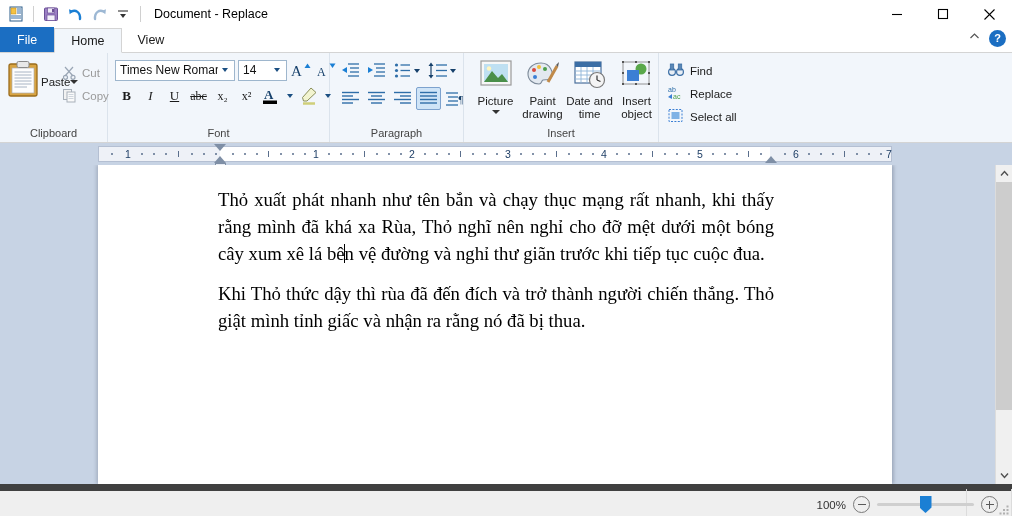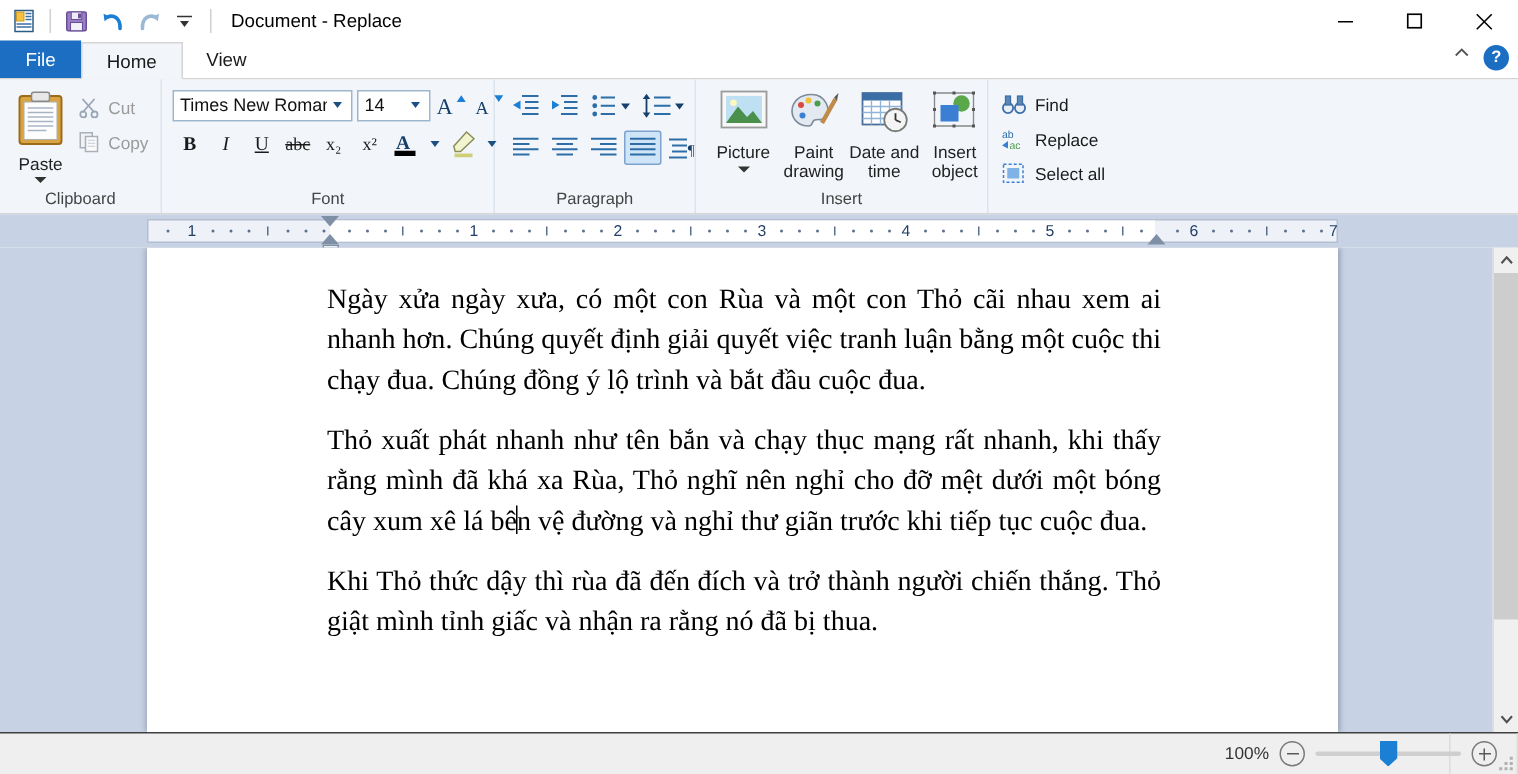--- a/index.html
+++ b/index.html
@@ -107,21 +107,21 @@
   .rgroup-label {
     text-align: center;
     font-size: 11px; color: #444;
     height: 16px; line-height: 14px;
   }
 
   
   .g-clipboard { width: 108px; }
   .bigbtn {
     width: 54px;
-    display: flex; flex-direction: column; align-items: center;
+    display: flex; flex-direction: row; align-items: center;
     padding-top: 2px;
   }
   .bigbtn .lbl { font-size: 11.5px; color: #222; margin-top: 1px; }
   .caret-dn {
     width: 0; height: 0; margin-top: 2px;
     border-left: 4px solid transparent;
     border-right: 4px solid transparent;
     border-top: 4px solid #333;
   }
   .smallbtns { display: flex; flex-direction: column; padding-top: 5px; gap: 3px;}
@@ -301,21 +301,21 @@
   .sb-thumb {
     position: absolute; left: 0; right: 0; top: 0;
     height: 80%;
     background: #cdcdcd;
   }
 
   
   .statusbar {
     height: 32px; flex: 0 0 27px;
     background: #efefef;
-    border-top: 1px solid #404040;
+    border-top: 7px solid #404040;
     display: flex; align-items: flex-end;
     position: relative;
   }
   .st-sep { width: 1px; height: 27px; background: #dcdcdc; }
   .zoomwrap {
     position: absolute; right: 14px; top: 0; height: 27px;
     display: flex; align-items: center; gap: 7px;
   }
   .zoomlbl { font-size: 11.5px; color: #333; }
   .zbtn {
@@ -842,21 +842,20 @@
       </div>
       <div style="position:absolute; left:666px; top:0; width:13px; height:16px;">
         <div class="indent-bot" style="left:0;"></div>
       </div>
     </div>
   </div>
 
   <div class="docarea">
     <div class="page">
       <div class="doctext">
-        <p>Ngày xửa ngày xưa, có một con Rùa và một con Thỏ cãi nhau xem ai nhanh hơn. Chúng quyết định giải quyết việc tranh luận bằng một cuộc thi chạy đua. Chúng đồng ý lộ trình và bắt đầu cuộc đua.</p>
         <p><span>Thỏ xuất phát nhanh như tên bắn và chạy thục mạng rất nhanh, khi thấy rằng mình đã khá xa Rùa, Thỏ nghĩ nên nghỉ cho đỡ mệt dưới một bóng cây xum xê lá bê<span class="caret"></span>n vệ đường và nghỉ thư giãn trước khi tiếp tục cuộc đua.</span></p>
         <p>Khi Thỏ thức dậy thì rùa đã đến đích và trở thành người chiến thắng. Thỏ giật mình tỉnh giấc và nhận ra rằng nó đã bị thua.</p>
       </div>
     </div>
 
     <div class="vscroll">
       <div class="sb-btn">
         <svg width="9" height="7" viewBox="0 0 9 7">
             <path d="M1 5.5 L4.5 1.5 L8 5.5" fill="none" stroke="#505050" stroke-width="1.4"></path>
           </svg>

